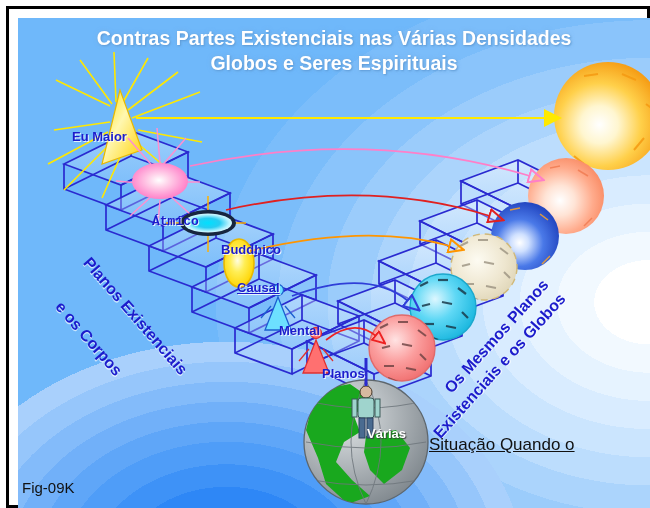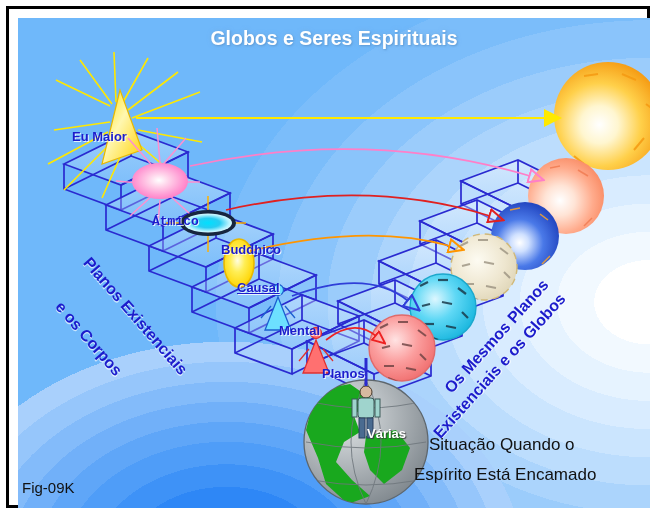--- a/index.html
+++ b/index.html
@@ -75,21 +75,21 @@
   .diag{
     color:#1c1ccc;font-weight:bold;font-size:16px;
     text-shadow:1px 1px 0 rgba(255,255,255,.65);
   }
   #diagL1{left:75px;top:236px;transform:rotate(49deg);transform-origin:0 0;}
   #diagL2{left:47px;top:280px;transform:rotate(49deg);transform-origin:0 0;}
   #diagR1{left:423px;top:367px;transform:rotate(-48deg);transform-origin:0 0;}
   #diagR2{left:412px;top:412px;transform:rotate(-48deg);transform-origin:0 0;}
 
   .blacktxt{color:#111111;font-size:17px;}
-  #cap1{left:411px;top:417px;}
+  #cap1{left:411px;top:417px;text-decoration:underline;}
   #cap2{left:396px;top:447px;}
   #figid{left:4px;top:461px;color:#111111;font-size:15px;}
 </style>
 </head>
 <body>
 
 <div id="frame">
 <div id="blackframe">
 <div id="stage">
 
@@ -382,35 +382,35 @@
       <line x1="118" y1="100" x2="528" y2="100" stroke="#ffe900" stroke-width="2" marker-end="url(#mYel)"></line>
       <path d="M172,148 Q350,110 512,158" stroke="#ff7fc8" stroke-width="1.7" marker-end="url(#mPink)"></path>
       <path d="M208,192 Q350,160 472,198" stroke="#e02020" stroke-width="1.7" marker-end="url(#mRed)"></path>
       <path d="M232,233 Q350,205 432,228" stroke="#ff9500" stroke-width="1.7" marker-end="url(#mOra)"></path>
       <path d="M274,278 Q350,250 390,283" stroke="#2f3fd8" stroke-width="1.8" marker-end="url(#mBlu)"></path>
       <path d="M308,322 Q336,300 358,318" stroke="#ee2222" stroke-width="1.6" marker-end="url(#mRed2)"></path>
     </g>
   </svg>
 
   <div id="title">
+    <div>Contras Partes Existenciais nas Várias Densidades</div>
     <div>Globos e Seres Espirituais</div>
   </div>
 
   <div class="txt lbl" id="lbl-eumaior">Eu Maior</div>
   <div class="txt lbl" id="lbl-atmico">Átmico</div>
   <div class="txt lbl" id="lbl-buddhico">Buddhico</div>
   <div class="txt lbl" id="lbl-causal">Causal</div>
   <div class="txt lbl" id="lbl-mental">Mental</div>
   <div class="txt lbl" id="lbl-astral">Planos</div>
   <div class="txt" id="lbl-fisico">Várias</div>
 
   <div class="txt diag" id="diagL1">Planos Existenciais</div>
   <div class="txt diag" id="diagL2">e os Corpos</div>
   <div class="txt diag" id="diagR1">Os Mesmos Planos</div>
   <div class="txt diag" id="diagR2">Existenciais e os Globos</div>
 
   <div class="txt blacktxt" id="cap1">Situação Quando o</div>
-  <div class="txt blacktxt" id="cap2">Espírito Está Encamado</div>
   <div class="txt" id="figid">Fig-09K</div>
 
 </div>
 </div>
 </div>
 
 </body></html>

